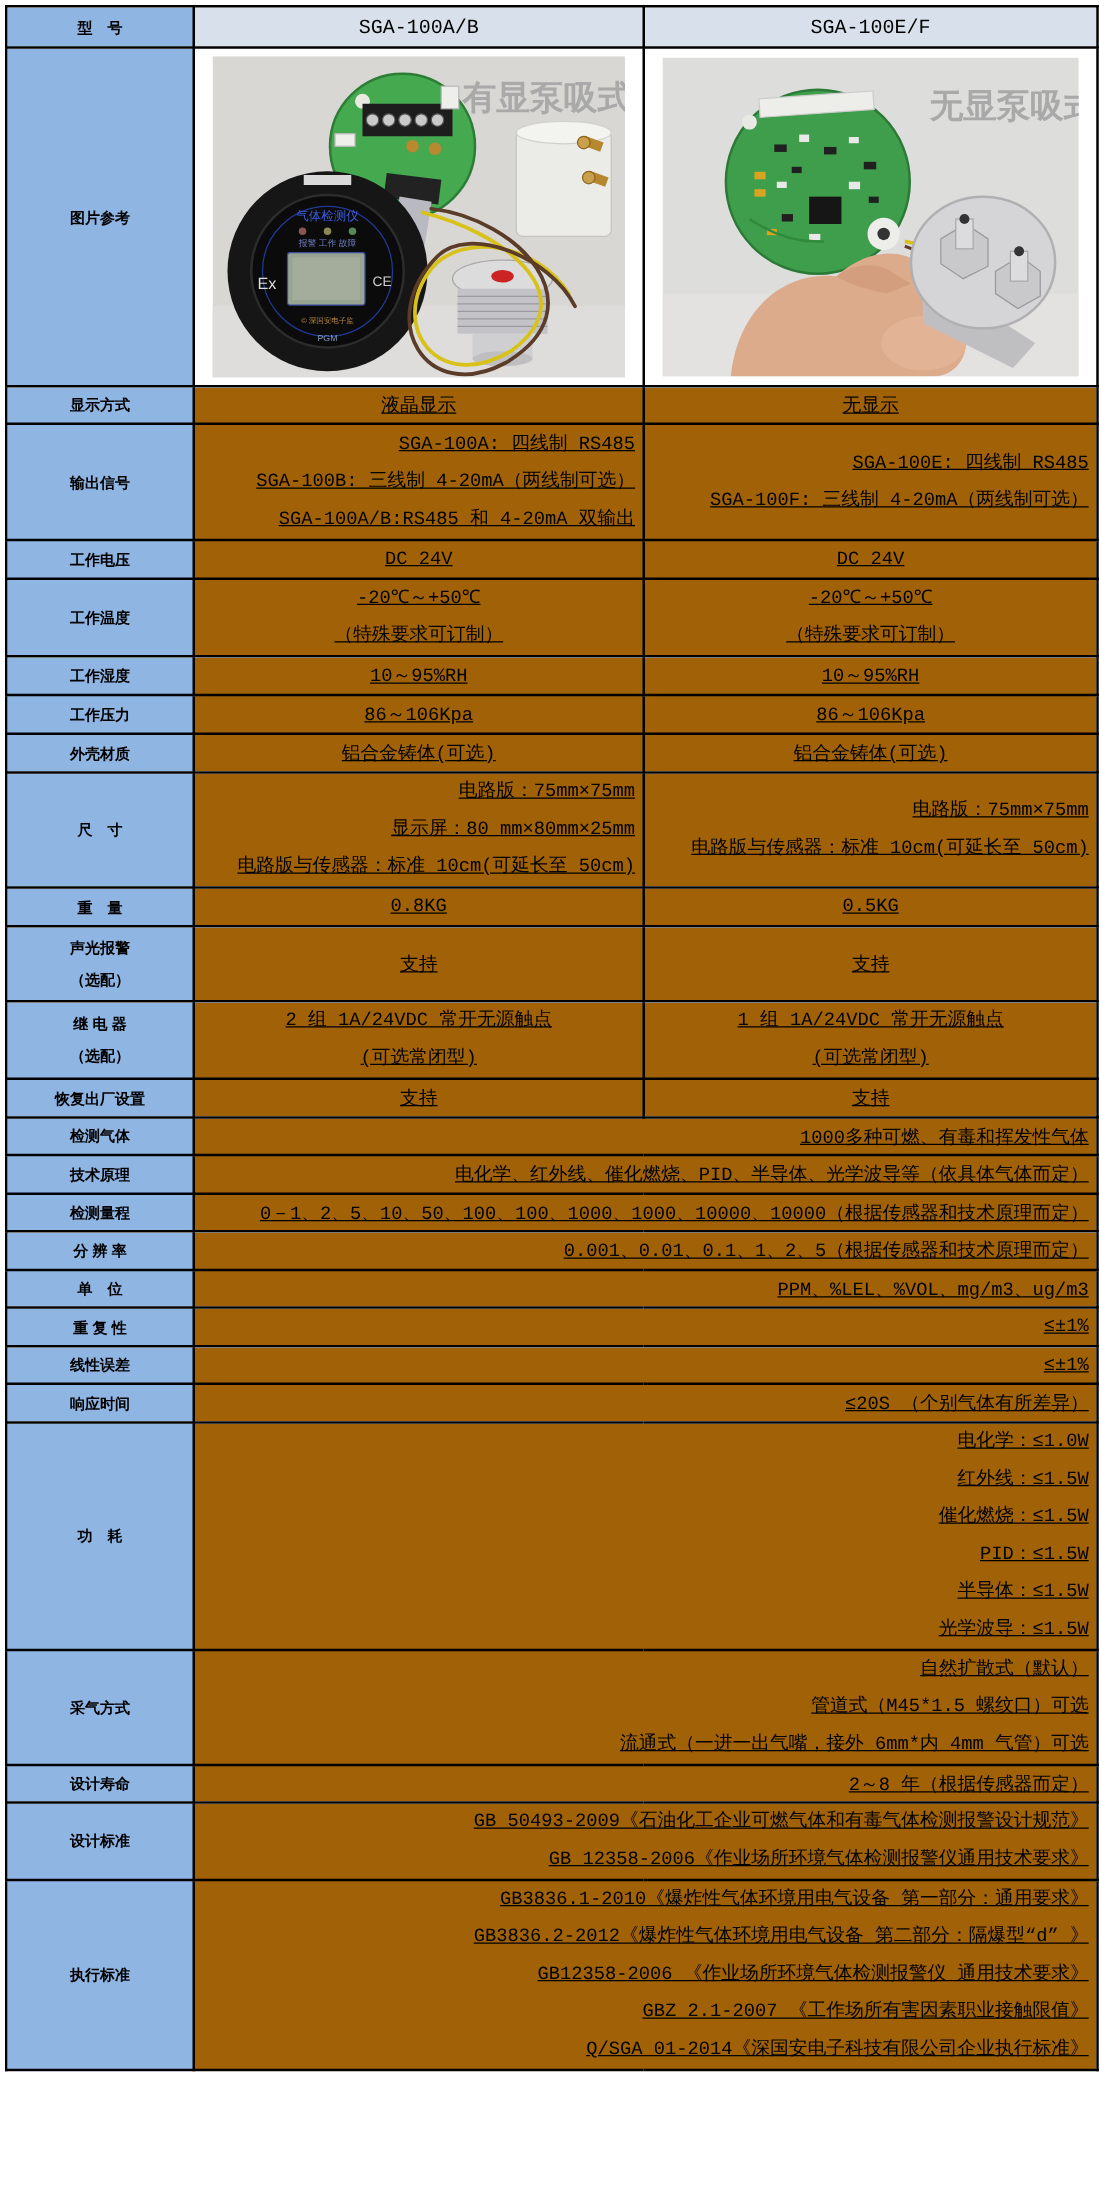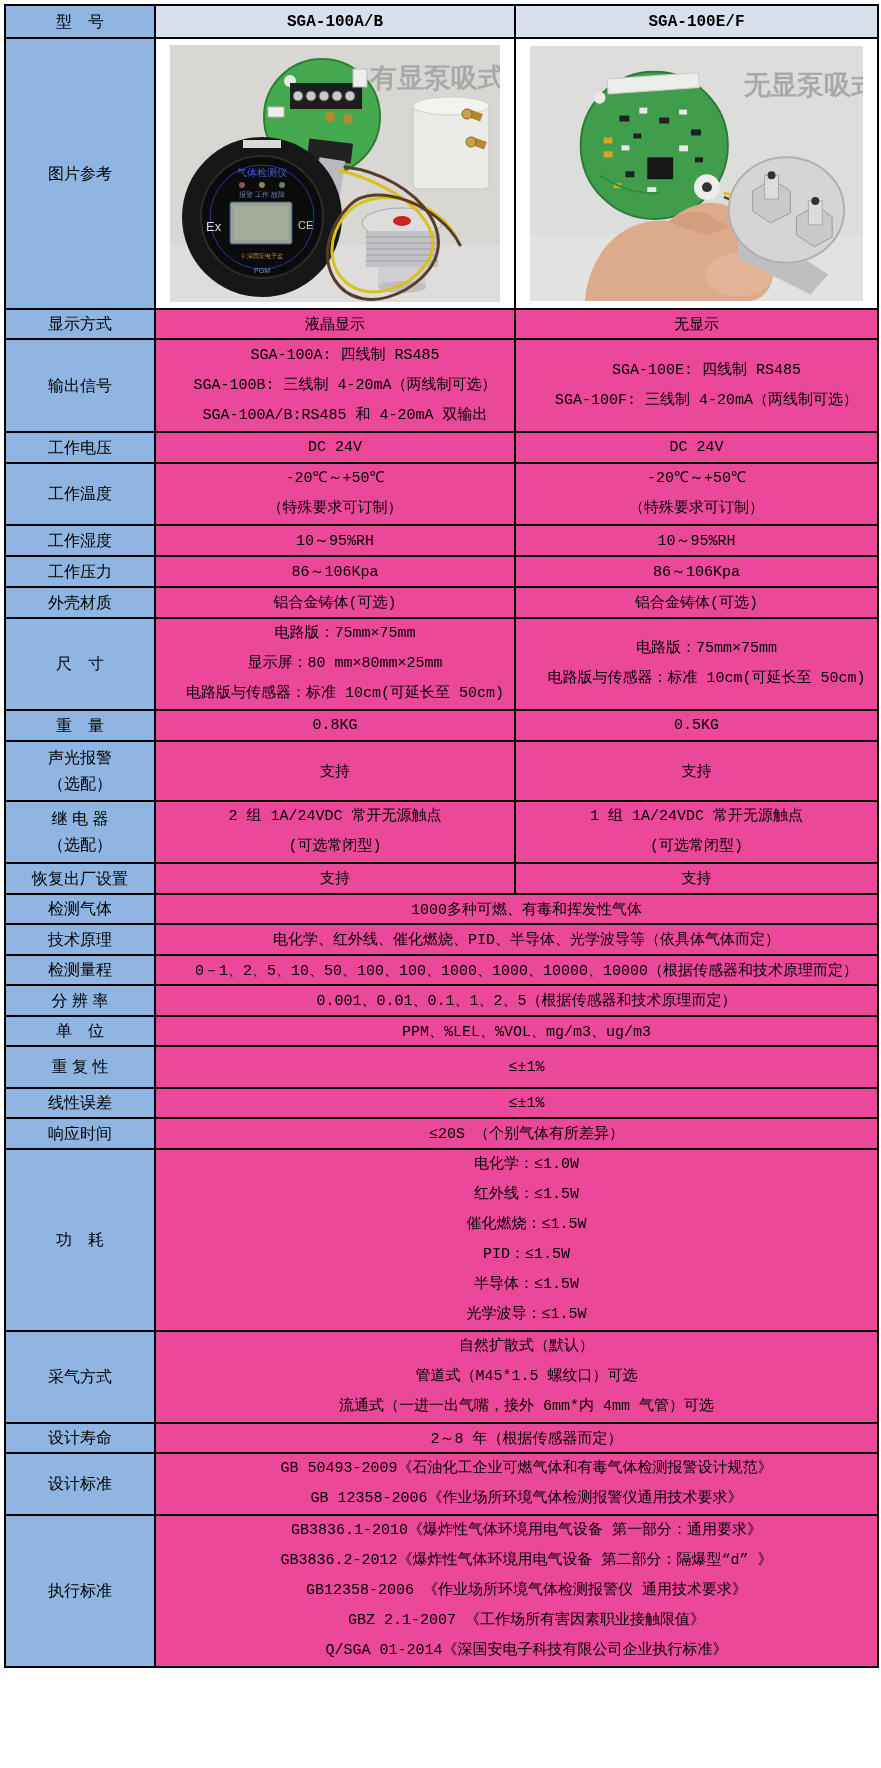--- a/index.html
+++ b/index.html
@@ -1,26 +1,26 @@
 <!DOCTYPE html>
 <html><head>
 <meta charset="utf-8">
 <style>
   html,body{margin:0;padding:0;background:#ffffff;}
   body{width:881px;font-family:"Liberation Sans","DejaVu Sans",sans-serif;color:#000;}
   .sheet{width:881px;height:1768px;box-sizing:border-box;padding:4px 4px 0 4px;background:#fff;}
   table{border-collapse:collapse;table-layout:fixed;width:873px;}
   td{border:2px solid #000;padding:0;overflow:hidden;vertical-align:middle;box-sizing:border-box;}
-  .lbl{background:#8FB5E3;font-weight:normal;text-align:center;font-size:16px;line-height:26px;}
-  .hdr{background:#D8E0EB;text-align:center;font-weight:bold;font-size:16px;
+  .lbl{background:#8FB5E3;font-weight:bold;text-align:center;font-size:12px;line-height:26px;}
+  .hdr{background:#D8E0EB;text-align:center;font-weight:normal;font-size:16px;
        font-family:"Liberation Mono","DejaVu Sans Mono",monospace;}
-  .val{background:#ec4899;font-size:15px;
-       font-family:"Liberation Mono","DejaVu Sans Mono",monospace;}
+  .val{background:#a16207;font-size:15px;
+       font-family:"Liberation Mono","DejaVu Sans Mono",monospace;text-decoration:underline;}
   .c{text-align:center;}
-  .l{text-align:center;padding-left:26px;padding-right:6px;}
+  .l{text-align:right;padding-left:26px;padding-right:6px;}
   .ln{line-height:30px;white-space:nowrap;}
   .photo{background:#ffffff;padding:6px 14px;}
   .photo svg{display:block;width:100%;height:100%;}
   .wm{font-size:27px;fill:#a9a9a9;font-weight:bold;}
 </style>
 </head>
 <body>
 
 <div class="sheet">
 <table>
@@ -279,21 +279,21 @@
   <td class="val l" colspan="2">0－1、2、5、10、50、100、100、1000、1000、10000、10000（根据传感器和技术原理而定）</td>
 </tr>
 <tr style="height:31px">
   <td class="lbl">分 辨 率</td>
   <td class="val l" colspan="2">0.001、0.01、0.1、1、2、5（根据传感器和技术原理而定）</td>
 </tr>
 <tr style="height:30px">
   <td class="lbl">单　位</td>
   <td class="val l" colspan="2">PPM、%LEL、%VOL、mg/m3、ug/m3</td>
 </tr>
-<tr style="height:42px">
+<tr style="height:31px">
   <td class="lbl">重 复 性</td>
   <td class="val l" colspan="2">≤±1%</td>
 </tr>
 <tr style="height:30px">
   <td class="lbl">线性误差</td>
   <td class="val l" colspan="2">≤±1%</td>
 </tr>
 <tr style="height:31px">
   <td class="lbl">响应时间</td>
   <td class="val l" colspan="2">≤20S （个别气体有所差异）</td>

